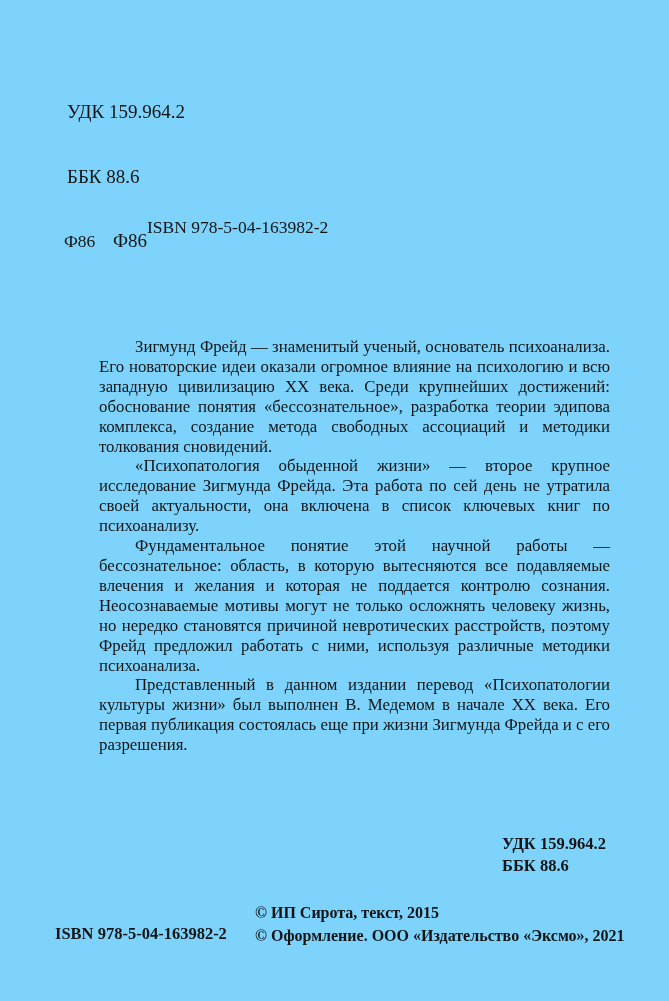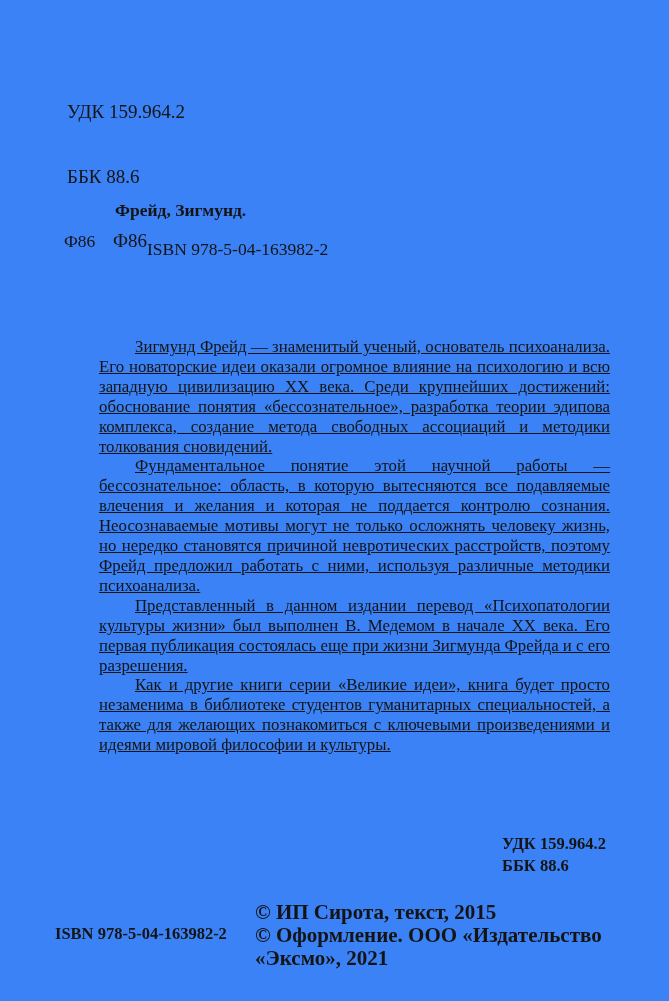--- a/index.html
+++ b/index.html
@@ -1,21 +1,21 @@
 <!DOCTYPE html>
 <html lang="ru"><head>
 <meta charset="utf-8">
 <style>
   * { margin: 0; padding: 0; box-sizing: border-box; }
   html, body { background: #ffffff; }
   .page {
     position: relative;
     width: 669px;
     height: 1001px;
-    background: #3b82f6;
+    background: #7dd3fc;
     color: #141414;
     font-family: "Liberation Serif", "DejaVu Serif", serif;
     overflow: hidden;
   }
 
   
   .header-codes {
     position: absolute;
     left: 67px;
     top: 58px;
@@ -52,21 +52,20 @@
 
   
   .annotation {
     position: absolute;
     left: 99px;
     top: 337px;
     width: 511px;
     font-size: 16.8px;
     line-height: 19.9px;
     text-align: justify;
-    text-decoration: underline;
   }
   .annotation p { margin: 0; text-indent: 36px; }
 
   
   .footer-codes {
     position: absolute;
     left: 502px;
     top: 833px;
     font-size: 16.5px;
     line-height: 21.5px;
@@ -78,48 +77,47 @@
     position: absolute;
     left: 55px;
     top: 924px;
     font-size: 16.5px;
     font-weight: bold;
   }
   .imprint-copyrights {
     position: absolute;
     left: 255px;
     top: 901px;
-    font-size: 21px;
+    font-size: 16px;
     line-height: 23px;
     font-weight: bold;
   }
 </style>
 </head>
 <body>
 
 <div class="page">
 
   <div class="header-codes">
     <div>УДК 159.964.2</div>
     <div>ББК 88.6</div>
     <div class="author-code-line">Ф86</div>
   </div>
 
   <div class="margin-author-code">Ф86</div>
 
   <div class="catalog-card">
-    <div class="author-heading">Фрейд, Зигмунд.</div>
     <div class="card-isbn">ISBN 978-5-04-163982-2</div>
   </div>
 
   <div class="annotation">
     <p>Зигмунд Фрейд — знаменитый ученый, основатель психоанализа. Его новаторские идеи оказали огромное влияние на психологию и всю западную цивилизацию XX века. Среди крупнейших достижений: обоснование понятия «бессознательное», разработка теории эдипова комплекса, создание метода свободных ассоциаций и методики толкования сновидений.</p>
+    <p>«Психопатология обыденной жизни» — второе крупное исследование Зигмунда Фрейда. Эта работа по сей день не утратила своей актуальности, она включена в список ключевых книг по психоанализу.</p>
     <p>Фундаментальное понятие этой научной работы — бессознательное: область, в которую вытесняются все подавляемые влечения и желания и которая не поддается контролю сознания. Неосознаваемые мотивы могут не только осложнять человеку жизнь, но нередко становятся причиной невротических расстройств, поэтому Фрейд предложил работать с ними, используя различные методики психоанализа.</p>
     <p>Представленный в данном издании перевод «Психопатологии культуры жизни» был выполнен В. Медемом в начале XX века. Его первая публикация состоялась еще при жизни Зигмунда Фрейда и с его разрешения.</p>
-    <p>Как и другие книги серии «Великие идеи», книга будет просто незаменима в библиотеке студентов гуманитарных специальностей, а также для желающих познакомиться с ключевыми произведениями и идеями мировой философии и культуры.</p>
   </div>
 
   <div class="footer-codes">
     <div>УДК 159.964.2</div>
     <div>ББК 88.6</div>
   </div>
 
   <div class="imprint-isbn">ISBN 978-5-04-163982-2</div>
 
   <div class="imprint-copyrights">

